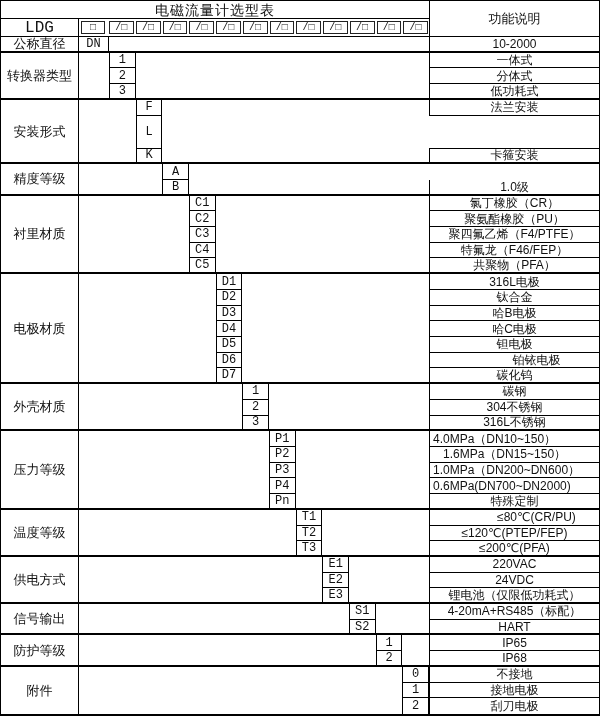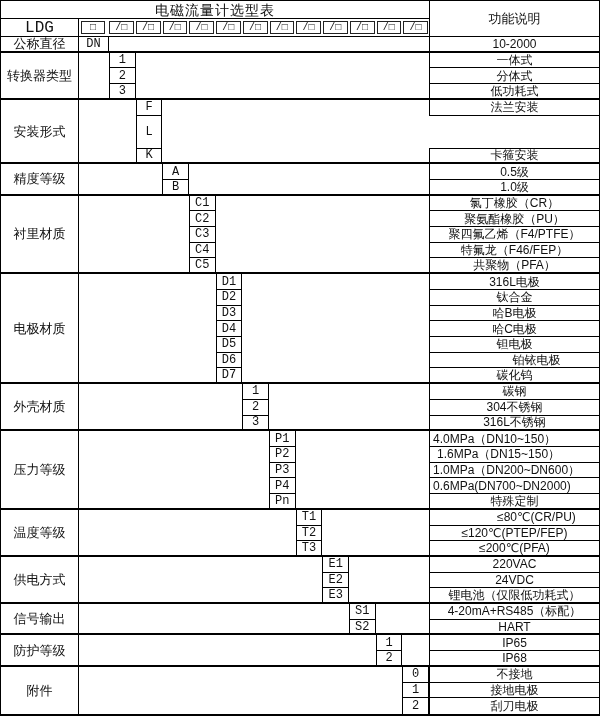--- a/index.html
+++ b/index.html
@@ -83,21 +83,20 @@
     <div class="cell code" style="grid-area: 7 / 4; border-left: 1px solid rgb(0, 0, 0); border-right: 1px solid rgb(0, 0, 0); border-bottom: 1px solid rgb(0, 0, 0);">F</div>
     <div class="cell desc" style="grid-area: 7 / 15; border-left: 1px solid rgb(0, 0, 0); border-bottom: 1px solid rgb(0, 0, 0);">法兰安装</div>
     <div class="cell code" style="grid-area: 8 / 4; border-left: 1px solid rgb(0, 0, 0); border-right: 1px solid rgb(0, 0, 0); border-bottom: 1px solid rgb(0, 0, 0);">L</div>
     <div class="cell desc" style="grid-area: 8 / 15; border-left: 1px solid rgb(0, 0, 0); border-bottom: 1px solid rgb(0, 0, 0); margin-top: 32px;">螺纹安装</div>
     <div class="cell code" style="grid-area: 9 / 4; border-left: 1px solid rgb(0, 0, 0); border-right: 1px solid rgb(0, 0, 0); border-bottom: 2px solid rgb(0, 0, 0);">K</div>
     <div class="cell desc" style="grid-area: 9 / 15; border-left: 1px solid rgb(0, 0, 0); border-bottom: 2px solid rgb(0, 0, 0);">卡箍安装</div>
     <div class="cell label" style="grid-area: 10 / 1 / span 2; border-right: 1px solid rgb(0, 0, 0); border-bottom: 2px solid rgb(0, 0, 0);">精度等级</div>
     <div class="cell" style="grid-area: 10 / 2 / span 2 / 5; border-bottom: 2px solid rgb(0, 0, 0);"></div>
     <div class="cell" style="grid-area: 10 / 6 / span 2 / 15; border-bottom: 2px solid rgb(0, 0, 0);"></div>
     <div class="cell code" style="grid-area: 10 / 5; border-left: 1px solid rgb(0, 0, 0); border-right: 1px solid rgb(0, 0, 0); border-bottom: 1px solid rgb(0, 0, 0);">A</div>
-    <div class="cell desc" style="grid-area: 10 / 15; border-left: 1px solid rgb(0, 0, 0); border-bottom: 1px solid rgb(0, 0, 0);">0.5级</div>
     <div class="cell code" style="grid-area: 11 / 5; border-left: 1px solid rgb(0, 0, 0); border-right: 1px solid rgb(0, 0, 0); border-bottom: 2px solid rgb(0, 0, 0);">B</div>
     <div class="cell desc" style="grid-area: 11 / 15; border-left: 1px solid rgb(0, 0, 0); border-bottom: 2px solid rgb(0, 0, 0);">1.0级</div>
     <div class="cell label" style="grid-area: 12 / 1 / span 5; border-right: 1px solid rgb(0, 0, 0); border-bottom: 2px solid rgb(0, 0, 0);">衬里材质</div>
     <div class="cell" style="grid-area: 12 / 2 / span 5 / 6; border-bottom: 2px solid rgb(0, 0, 0);"></div>
     <div class="cell" style="grid-area: 12 / 7 / span 5 / 15; border-bottom: 2px solid rgb(0, 0, 0);"></div>
     <div class="cell code" style="grid-area: 12 / 6; border-left: 1px solid rgb(0, 0, 0); border-right: 1px solid rgb(0, 0, 0); border-bottom: 1px solid rgb(0, 0, 0);">C1</div>
     <div class="cell desc" style="grid-area: 12 / 15; border-left: 1px solid rgb(0, 0, 0); border-bottom: 1px solid rgb(0, 0, 0);">氯丁橡胶（CR）</div>
     <div class="cell code" style="grid-area: 13 / 6; border-left: 1px solid rgb(0, 0, 0); border-right: 1px solid rgb(0, 0, 0); border-bottom: 1px solid rgb(0, 0, 0);">C2</div>
     <div class="cell desc" style="grid-area: 13 / 15; border-left: 1px solid rgb(0, 0, 0); border-bottom: 1px solid rgb(0, 0, 0);">聚氨酯橡胶（PU）</div>
     <div class="cell code" style="grid-area: 14 / 6; border-left: 1px solid rgb(0, 0, 0); border-right: 1px solid rgb(0, 0, 0); border-bottom: 1px solid rgb(0, 0, 0);">C3</div>
@@ -131,21 +130,21 @@
     <div class="cell code" style="grid-area: 25 / 8; border-left: 1px solid rgb(0, 0, 0); border-right: 1px solid rgb(0, 0, 0); border-bottom: 1px solid rgb(0, 0, 0);">2</div>
     <div class="cell desc" style="grid-area: 25 / 15; border-left: 1px solid rgb(0, 0, 0); border-bottom: 1px solid rgb(0, 0, 0);">304不锈钢</div>
     <div class="cell code" style="grid-area: 26 / 8; border-left: 1px solid rgb(0, 0, 0); border-right: 1px solid rgb(0, 0, 0); border-bottom: 2px solid rgb(0, 0, 0);">3</div>
     <div class="cell desc" style="grid-area: 26 / 15; border-left: 1px solid rgb(0, 0, 0); border-bottom: 2px solid rgb(0, 0, 0);">316L不锈钢</div>
     <div class="cell label" style="grid-area: 27 / 1 / span 5; border-right: 1px solid rgb(0, 0, 0); border-bottom: 2px solid rgb(0, 0, 0);">压力等级</div>
     <div class="cell" style="grid-area: 27 / 2 / span 5 / 9; border-bottom: 2px solid rgb(0, 0, 0);"></div>
     <div class="cell" style="grid-area: 27 / 10 / span 5 / 15; border-bottom: 2px solid rgb(0, 0, 0);"></div>
     <div class="cell code" style="grid-area: 27 / 9; border-left: 1px solid rgb(0, 0, 0); border-right: 1px solid rgb(0, 0, 0); border-bottom: 1px solid rgb(0, 0, 0);">P1</div>
     <div class="cell desc" style="grid-area: 27 / 15; border-left: 1px solid rgb(0, 0, 0); border-bottom: 1px solid rgb(0, 0, 0); justify-content: flex-start; padding-left: 3px;">4.0MPa（DN10~150）</div>
     <div class="cell code" style="grid-area: 28 / 9; border-left: 1px solid rgb(0, 0, 0); border-right: 1px solid rgb(0, 0, 0); border-bottom: 1px solid rgb(0, 0, 0);">P2</div>
-    <div class="cell desc" style="grid-area: 28 / 15; border-left: 1px solid rgb(0, 0, 0); border-bottom: 1px solid rgb(0, 0, 0); justify-content: flex-start; padding-left: 7px;">1.6MPa（DN15~150）</div>
+    <div class="cell desc" style="grid-area: 28 / 15; border-left: 1px solid rgb(0, 0, 0); border-bottom: 1px solid rgb(0, 0, 0); justify-content: flex-start; padding-left: 13px;">1.6MPa（DN15~150）</div>
     <div class="cell code" style="grid-area: 29 / 9; border-left: 1px solid rgb(0, 0, 0); border-right: 1px solid rgb(0, 0, 0); border-bottom: 1px solid rgb(0, 0, 0);">P3</div>
     <div class="cell desc" style="grid-area: 29 / 15; border-left: 1px solid rgb(0, 0, 0); border-bottom: 1px solid rgb(0, 0, 0); justify-content: flex-start; padding-left: 3px;">1.0MPa（DN200~DN600）</div>
     <div class="cell code" style="grid-area: 30 / 9; border-left: 1px solid rgb(0, 0, 0); border-right: 1px solid rgb(0, 0, 0); border-bottom: 1px solid rgb(0, 0, 0);">P4</div>
     <div class="cell desc" style="grid-area: 30 / 15; border-left: 1px solid rgb(0, 0, 0); border-bottom: 1px solid rgb(0, 0, 0); justify-content: flex-start; padding-left: 3px;">0.6MPa(DN700~DN2000)</div>
     <div class="cell code" style="grid-area: 31 / 9; border-left: 1px solid rgb(0, 0, 0); border-right: 1px solid rgb(0, 0, 0); border-bottom: 2px solid rgb(0, 0, 0);">Pn</div>
     <div class="cell desc" style="grid-area: 31 / 15; border-left: 1px solid rgb(0, 0, 0); border-bottom: 2px solid rgb(0, 0, 0);">特殊定制</div>
     <div class="cell label" style="grid-area: 32 / 1 / span 3; border-right: 1px solid rgb(0, 0, 0); border-bottom: 2px solid rgb(0, 0, 0);">温度等级</div>
     <div class="cell" style="grid-area: 32 / 2 / span 3 / 10; border-bottom: 2px solid rgb(0, 0, 0);"></div>
     <div class="cell" style="grid-area: 32 / 11 / span 3 / 15; border-bottom: 2px solid rgb(0, 0, 0);"></div>
     <div class="cell code" style="grid-area: 32 / 10; border-left: 1px solid rgb(0, 0, 0); border-right: 1px solid rgb(0, 0, 0); border-bottom: 1px solid rgb(0, 0, 0);">T1</div>

